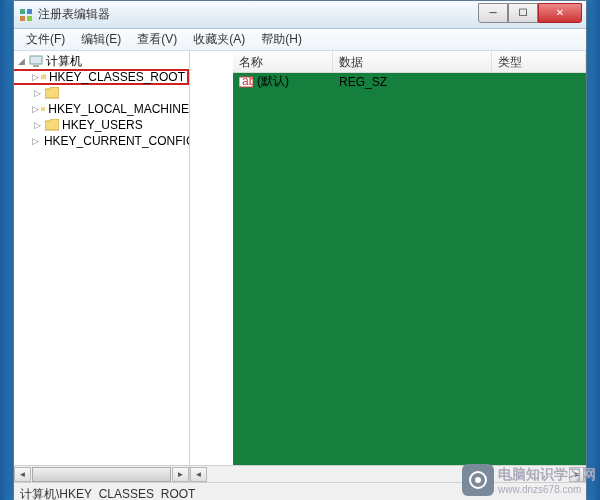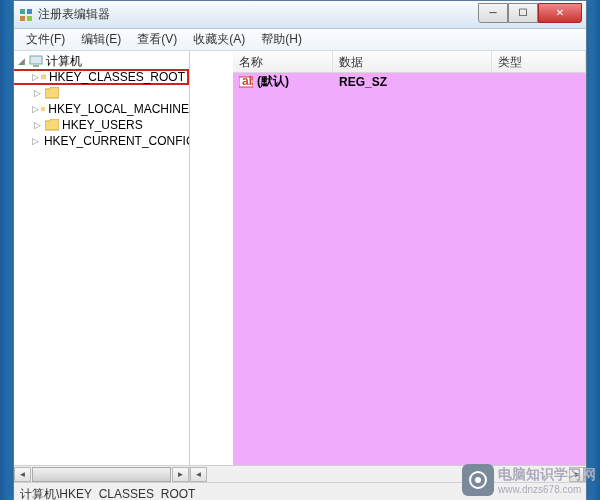--- a/index.html
+++ b/index.html
@@ -22,21 +22,21 @@
 .expander { width: 11px; height: 11px; display: inline-flex; align-items: center; justify-content: center; color: #888; font-size: 9px; margin-right: 2px; cursor: pointer; }
 .folder-icon { width: 14px; height: 12px; margin-right: 3px; }
 .node-label { color: #000; cursor: default; }
 .highlighted { border: 2px solid #d02020; padding: 0 2px; margin-left: -2px; }
 .list-panel { flex: 1; display: flex; flex-direction: column; margin-left: 43px; }
 .list-header { height: 22px; display: flex; background: linear-gradient(to bottom, #fdfdfd, #f0f0f0); border-bottom: 1px solid #d8d8d8; }
 .list-col { padding: 3px 6px; border-right: 1px solid #e0e0e0; color: #333; cursor: pointer; }
 .col1 { width: 100px; }
 .col2 { width: 94px; }
 .col3 { flex: 1; }
-.list-body { flex: 1; background: #f0abfc; font-weight: bold; }
+.list-body { flex: 1; background: #15803d; }
 .list-row { display: flex; height: 17px; align-items: center; }
 .cell { padding: 0 6px; display: flex; align-items: center; }
 .cell1 { width: 100px; }
 .cell2 { width: 94px; }
 .cell3 { flex: 1; }
 .value-icon { width: 14px; height: 14px; margin-right: 4px; }
 .scrollbar-h { height: 17px; background: #f0f0f0; border-top: 1px solid #d0d0d0; display: flex; align-items: center; justify-content: space-between; }
 .scroll-btn { width: 17px; height: 15px; background: linear-gradient(to bottom, #f8f8f8, #e0e0e0); border: 1px solid #b8b8b8; display: flex; align-items: center; justify-content: center; font-size: 8px; color: #555; cursor: pointer; }
 .scroll-thumb { flex: 1; height: 15px; margin: 0 1px; }
 .scroll-thumb.active { background: linear-gradient(to bottom, #f0f0f0, #d0d0d0); border: 1px solid #aaa; cursor: pointer; }

